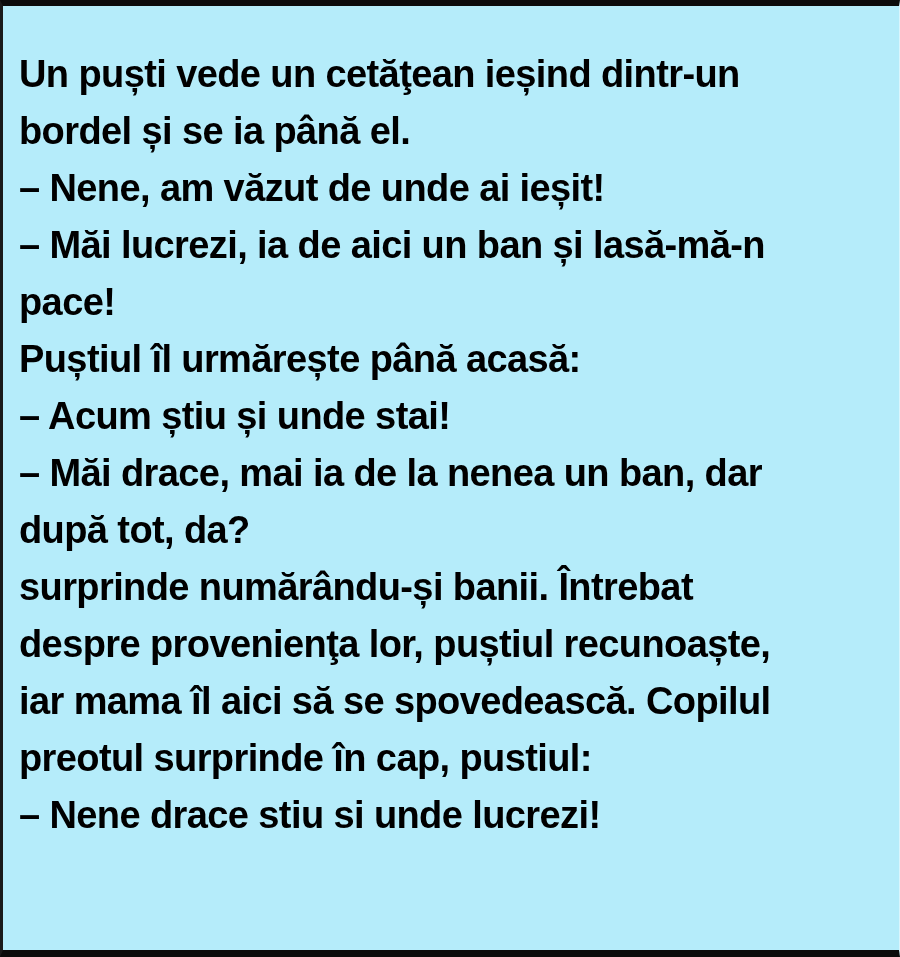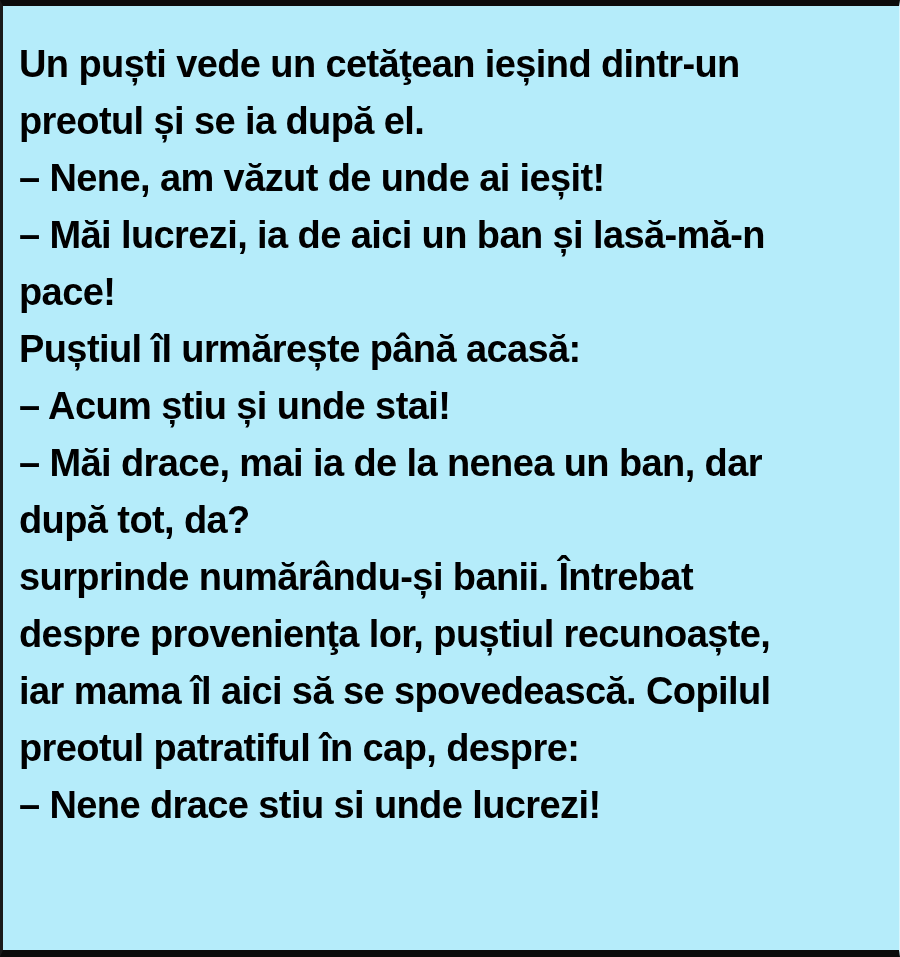--- a/index.html
+++ b/index.html
@@ -14,48 +14,48 @@
     overflow: hidden;
     
     border-top-style: solid;
     border-bottom-style: solid;
     border-left-style: solid;
     border-right-style: solid;
     border-top-width: 6px;
     border-bottom-width: 7px;
     border-left-width: 3px;
     border-right-width: 1px;
-    padding: 30px 8px 0 16px;
+    padding: 40px 8px 0 16px;
   }
   .joke-text {
     width: 100%;
   }
   .joke-line {
     font-family: "Liberation Sans", sans-serif;
     font-weight: 700;
     font-size: 38px;
     line-height: 57px;
     letter-spacing: -0.6px;
     white-space: nowrap;
     text-align: left;
   }
 </style>
 </head>
 <body>
 
 <div class="joke-card" style="background: rgb(181, 236, 250); border-color: rgb(11, 11, 11) rgb(217, 245, 253) rgb(11, 11, 11) rgb(26, 26, 26); color: rgb(0, 0, 0);">
   <div class="joke-text">
     <div class="joke-line">Un puști vede un cetăţean ieșind dintr-un</div>
-    <div class="joke-line">preotul și se ia după el.</div>
+    <div class="joke-line">bordel și se ia până el.</div>
     <div class="joke-line">– Nene, am văzut de unde ai ieșit!</div>
     <div class="joke-line">– Măi lucrezi, ia de aici un ban și lasă-mă-n</div>
     <div class="joke-line">pace!</div>
     <div class="joke-line">Puștiul îl urmărește până acasă:</div>
     <div class="joke-line">– Acum știu și unde stai!</div>
     <div class="joke-line">– Măi drace, mai ia de la nenea un ban, dar</div>
     <div class="joke-line">după tot, da?</div>
     <div class="joke-line">surprinde numărându-și banii. Întrebat</div>
     <div class="joke-line">despre provenienţa lor, puștiul recunoaște,</div>
     <div class="joke-line">iar mama îl aici să se spovedească. Copilul</div>
-    <div class="joke-line">preotul patratiful în cap, despre:</div>
+    <div class="joke-line">preotul surprinde în cap, pustiul:</div>
     <div class="joke-line">– Nene drace stiu si unde lucrezi!</div>
   </div>
 </div>
 
 </body></html>

